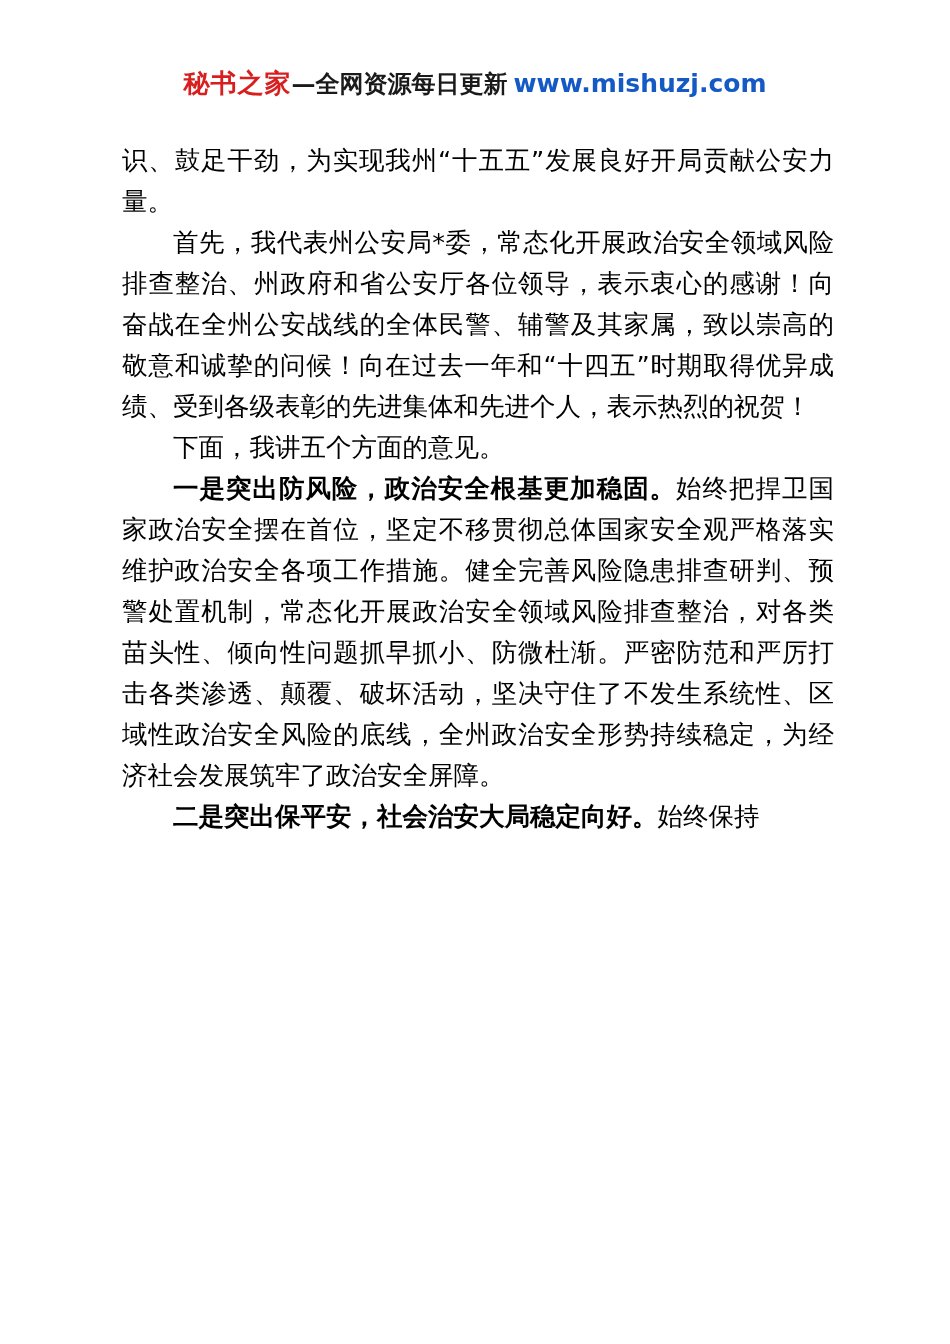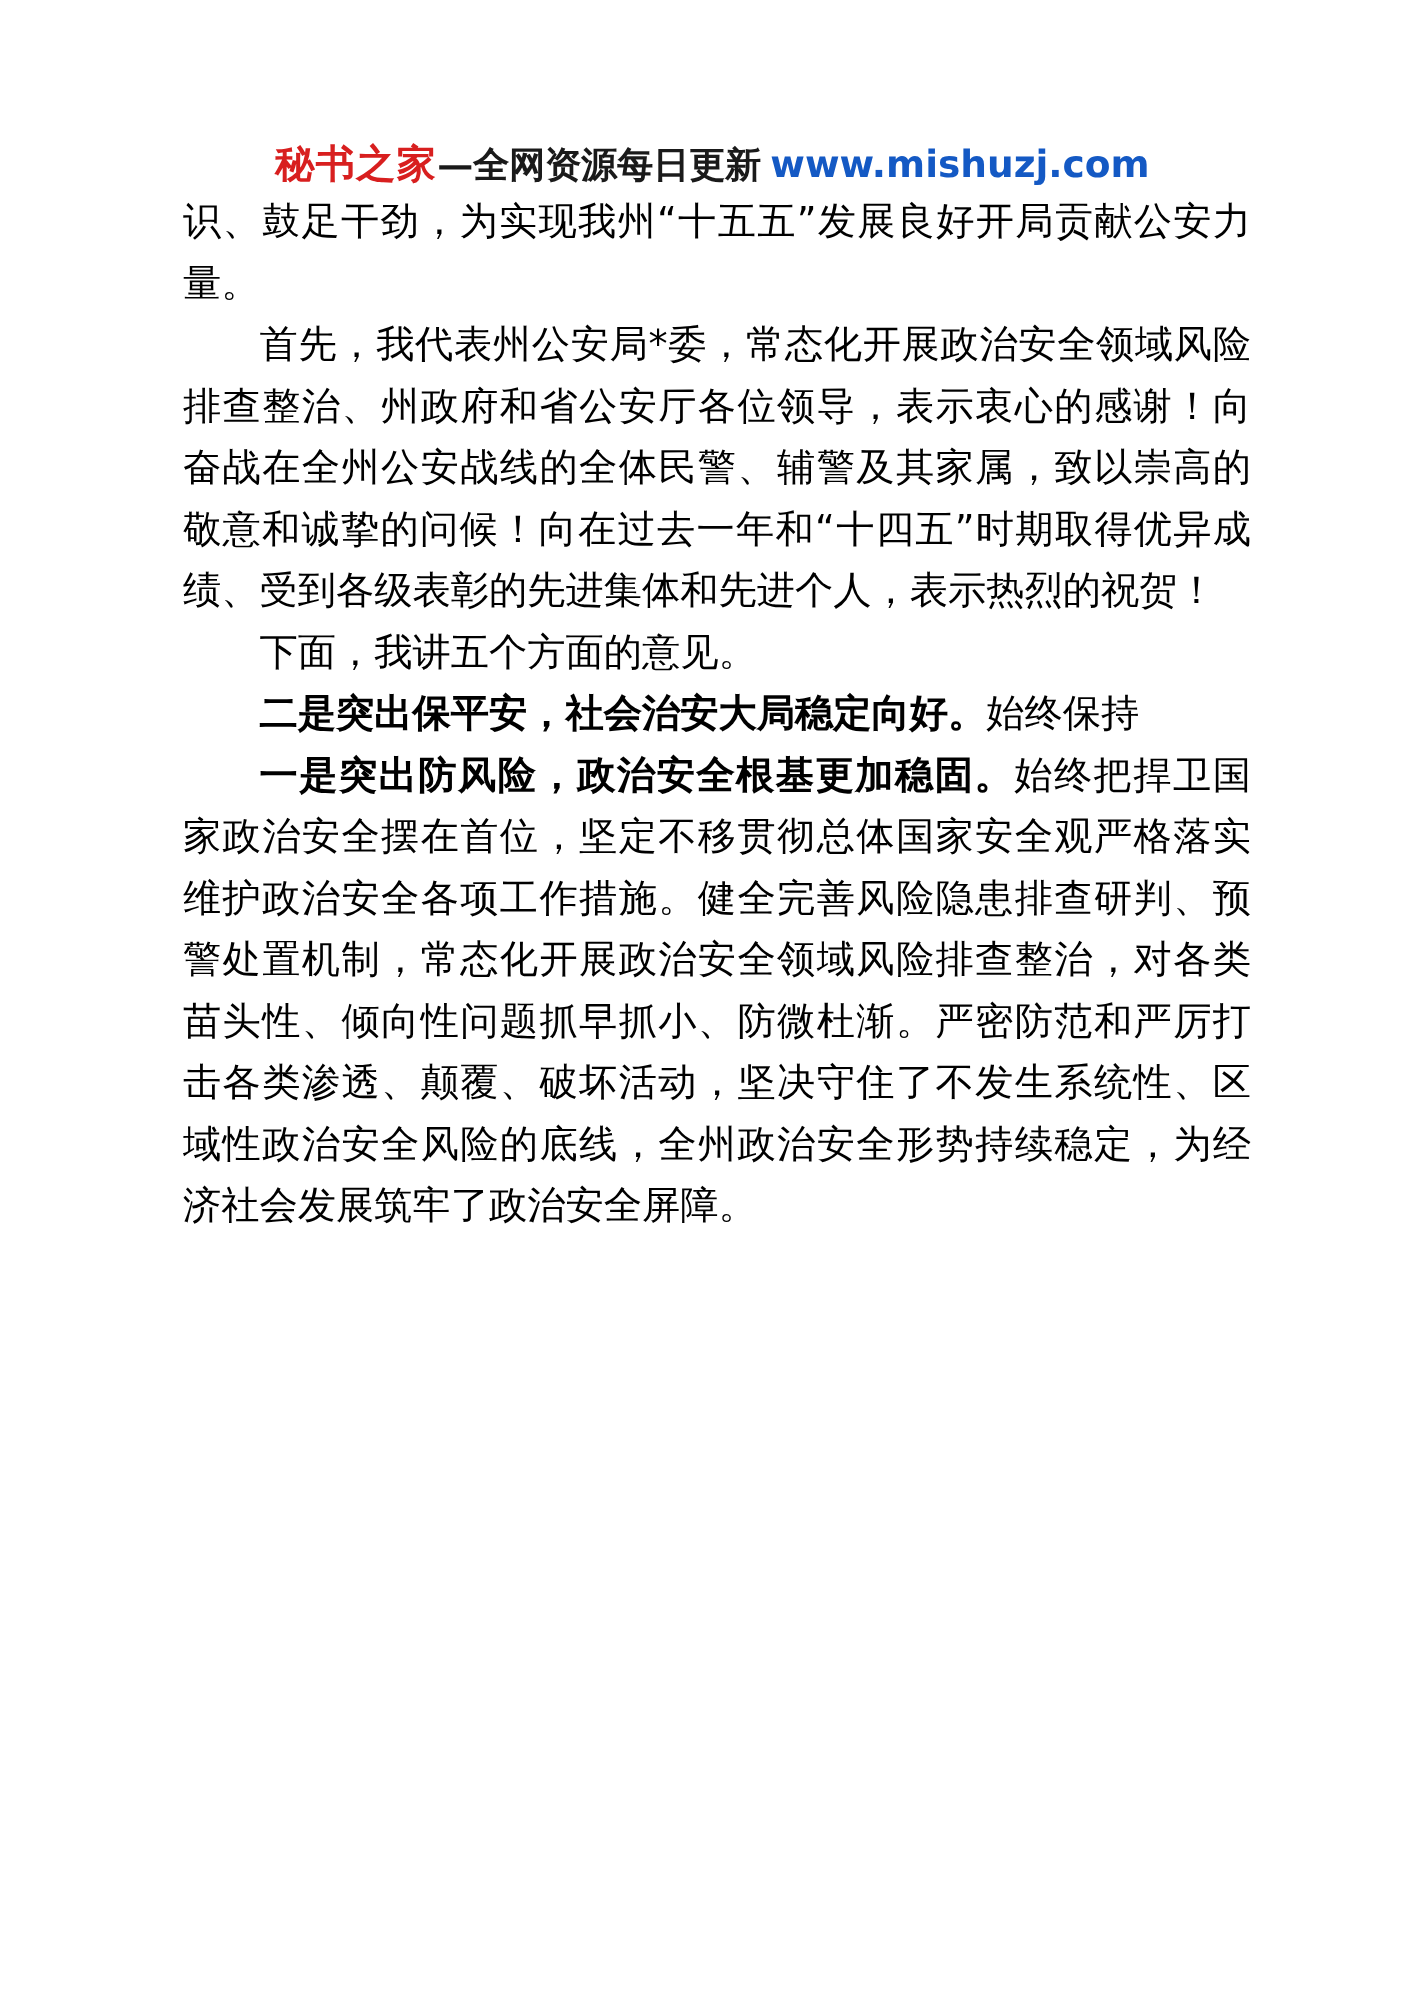--- a/index.html
+++ b/index.html
@@ -12,21 +12,21 @@
     height: 1344px;
     background: #ffffff;
     position: relative;
     box-sizing: border-box;
     padding: 0;
     overflow: hidden;
     font-family: "DejaVu Sans", "Liberation Sans", sans-serif;
   }
   .header {
     position: absolute;
-    top: 92px;
+    top: 66px;
     left: 0;
     width: 950px;
     text-align: center;
     white-space: nowrap;
   }
   .header .brand {
     color: #d81f1f;
     font-family: "DejaVu Serif", "Liberation Serif", serif;
     font-weight: bold;
     font-size: 26px;
@@ -40,21 +40,21 @@
   }
   .header .url {
     color: #1459c4;
     font-family: "DejaVu Sans", "Liberation Sans", sans-serif;
     font-weight: bold;
     font-size: 25px;
     margin-left: 6px;
   }
   .body-text {
     position: absolute;
-    top: 128px;
+    top: 140px;
     left: 122px;
     width: 712px;
     color: #000000;
     font-family: "DejaVu Sans", "Liberation Sans", sans-serif;
     font-size: 25.5px;
     line-height: 41px;
     text-align: justify;
     text-justify: inter-character;
   }
   .body-text p {
@@ -75,17 +75,17 @@
 <div class="page">
 
   <div class="header">
     <span class="brand">秘书之家</span><span class="dash">—全网资源每日更新</span><span class="url">www.mishuzj.com</span>
   </div>
 
   <div class="body-text">
       <p><span>识、鼓足干劲，为实现我州“十五五”发展良好开局贡献公安力量。</span></p>
       <p class="indent"><span>首先，我代表州公安局*委，常态化开展政治安全领域风险排查整治、州政府和省公安厅各位领导，表示衷心的感谢！向奋战在全州公安战线的全体民警、辅警及其家属，致以崇高的敬意和诚挚的问候！向在过去一年和“十四五”时期取得优异成绩、受到各级表彰的先进集体和先进个人，表示热烈的祝贺！</span></p>
       <p class="indent"><span>下面，我讲五个方面的意见。</span></p>
+      <p class="indent"><b>一是突出防风险，政治安全根基更加稳固。</b><span>始终把捍卫国家政治安全摆在首位，坚定不移贯彻总体国家安全观严格落实维护政治安全各项工作措施。健全完善风险隐患排查研判、预警处置机制，常态化开展政治安全领域风险排查整治，对各类苗头性、倾向性问题抓早抓小、防微杜渐。严密防范和严厉打击各类渗透、颠覆、破坏活动，坚决守住了不发生系统性、区域性政治安全风险的底线，全州政治安全形势持续稳定，为经济社会发展筑牢了政治安全屏障。</span></p>
       <p class="indent"><b>二是突出保平安，社会治安大局稳定向好。</b><span>始终保持</span></p>
-      <p class="indent"><b>一是突出防风险，政治安全根基更加稳固。</b><span>始终把捍卫国家政治安全摆在首位，坚定不移贯彻总体国家安全观严格落实维护政治安全各项工作措施。健全完善风险隐患排查研判、预警处置机制，常态化开展政治安全领域风险排查整治，对各类苗头性、倾向性问题抓早抓小、防微杜渐。严密防范和严厉打击各类渗透、颠覆、破坏活动，坚决守住了不发生系统性、区域性政治安全风险的底线，全州政治安全形势持续稳定，为经济社会发展筑牢了政治安全屏障。</span></p>
     </div>
 
 </div>
 
 </body></html>

